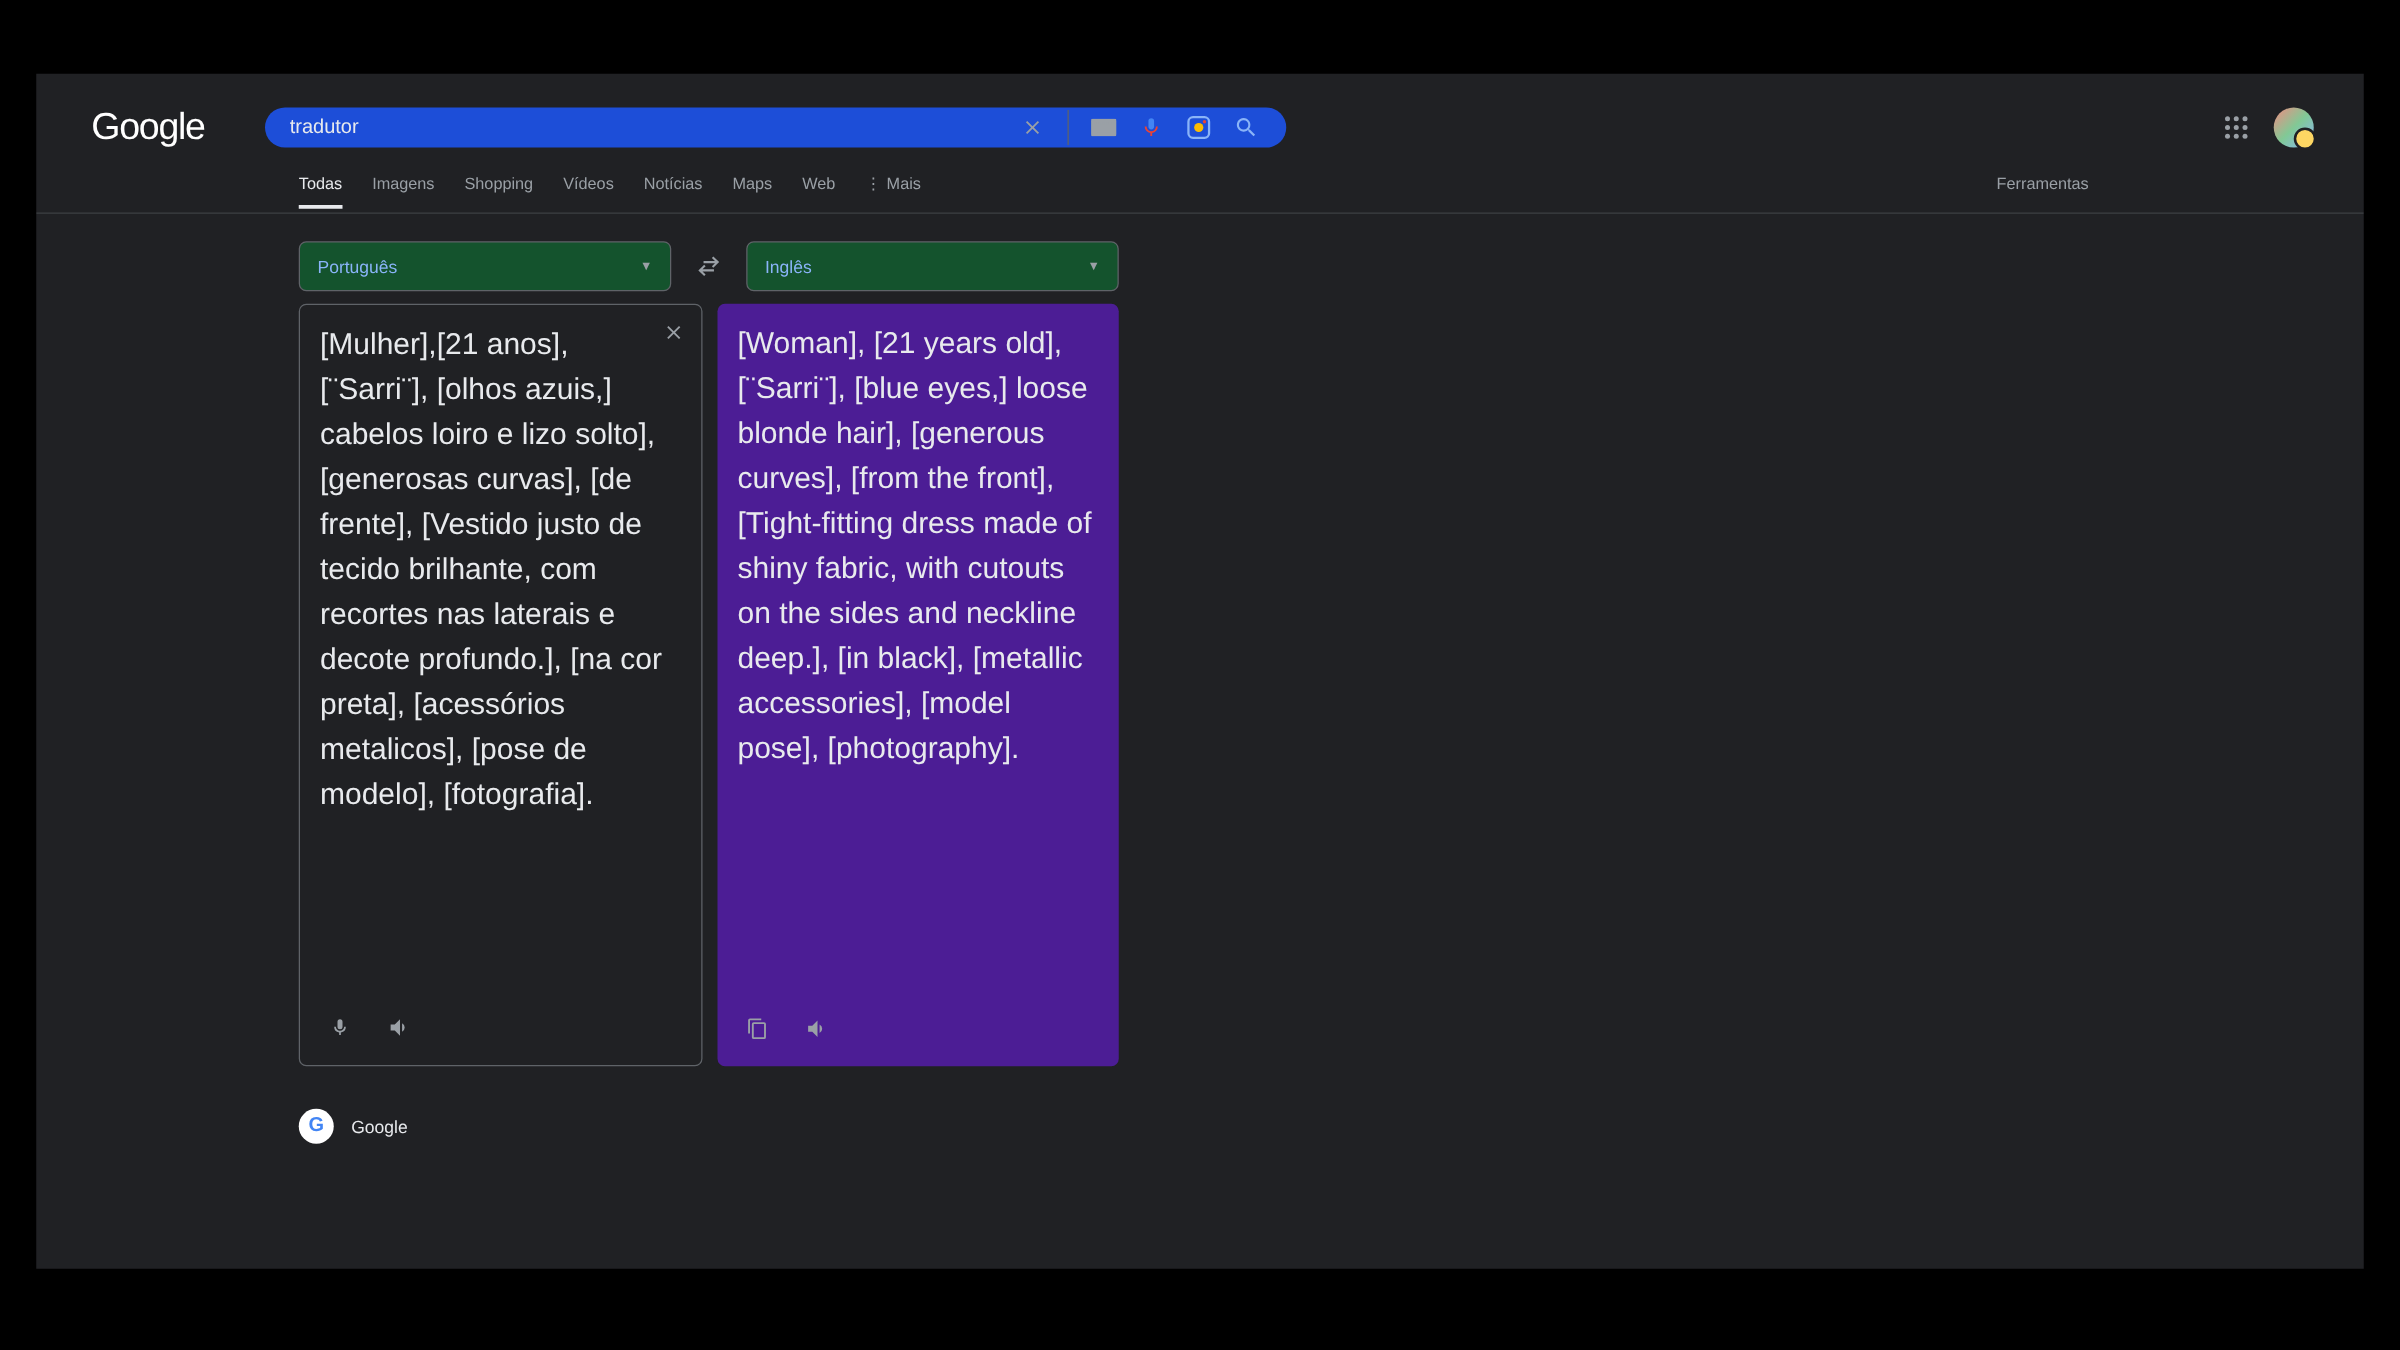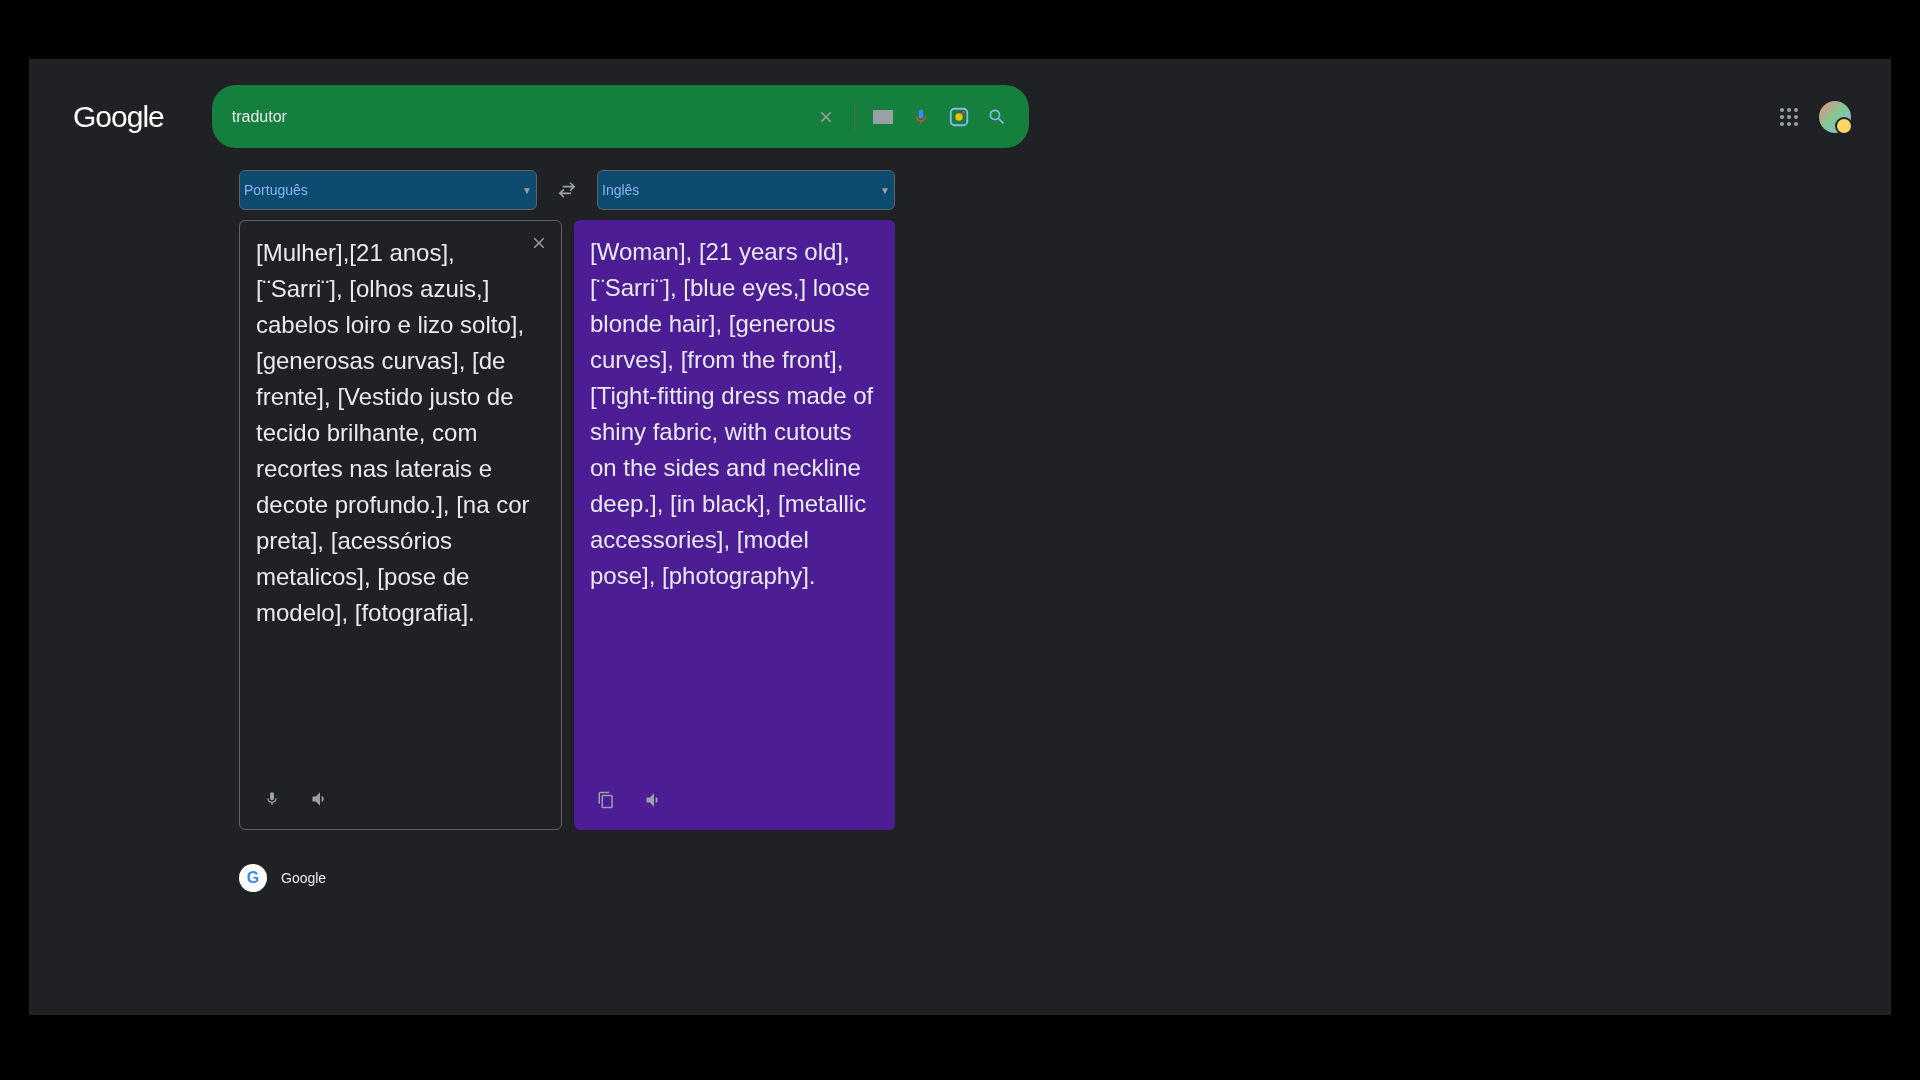--- a/index.html
+++ b/index.html
@@ -30,22 +30,22 @@
     font-size: 30px;
     font-weight: 500;
     color: #fff;
     letter-spacing: -1px;
     margin-right: 48px;
     font-family: 'Product Sans', Arial, sans-serif;
   }
   .search-bar {
     flex: 0 0 auto;
     width: 817px;
-    height: 63px;
-    background: #15803d;
+    height: 32px;
+    background: #1d4ed8;
     border-radius: 24px;
     display: flex;
     align-items: center;
     padding: 0 8px 0 20px;
   }
   .search-input {
     flex: 1;
     background: transparent;
     border: none;
     color: #e8eaed;
@@ -99,25 +99,25 @@
     margin: 22px 0 0 210px;
     width: 656px;
   }
   .lang-row { display: flex; align-items: center; gap: 12px; }
   .lang-select {
     flex: 1;
     height: 40px;
     border: 1px solid #5f6368;
     border-radius: 6px;
     display: flex; align-items: center; justify-content: space-between;
-    padding: 0 4px;
+    padding: 0 14px;
     font-size: 14px;
     color: #8ab4f8;
     cursor: pointer;
-    background: #0c4a6e;
+    background: #14532d;
   }
   .lang-select.target { color: #8ab4f8; gap: 36px; }
   .lang-arrow { color: #9aa0a6; font-size: 10px; }
   .swap {
     width: 36px; height: 36px; display:flex; align-items:center; justify-content:center;
     color: #9aa0a6; cursor:pointer;
   }
   .panes { display: flex; gap: 12px; margin-top: 10px; }
   .pane {
     flex: 1;
@@ -227,20 +227,34 @@
           <span></span>
           <span></span>
           <span></span>
           <span></span>
           <span></span>
       </div>
       <div class="avatar"></div>
     </div>
   </div>
 
+  <div class="tabs">
+    <div class="tab active">Todas</div>
+    <div class="tab">Imagens</div>
+    <div class="tab">Shopping</div>
+    <div class="tab">Vídeos</div>
+    <div class="tab">Notícias</div>
+    <div class="tab">Maps</div>
+    <div class="tab">Web</div>
+    <div class="tab tab-more">
+      <span style="color:#9aa0a6;">⋮</span>
+      <span>Mais</span>
+    </div>
+    <div class="tools">Ferramentas</div>
+  </div>
 
   <div class="translator">
     <div class="lang-row">
       <div class="lang-select">
         <span>Português</span>
         <span class="lang-arrow">▼</span>
       </div>
       <div class="swap">
         <svg width="20" height="20" viewBox="0 0 24 24">
             <path class="svg-grey" d="M7 7h11l-3-3 1.4-1.4L22 8l-5.6 5.4L15 12l3-3H7V7zm10 10H6l3 3-1.4 1.4L2 16l5.6-5.4L9 12l-3 3h11v2z"></path>

